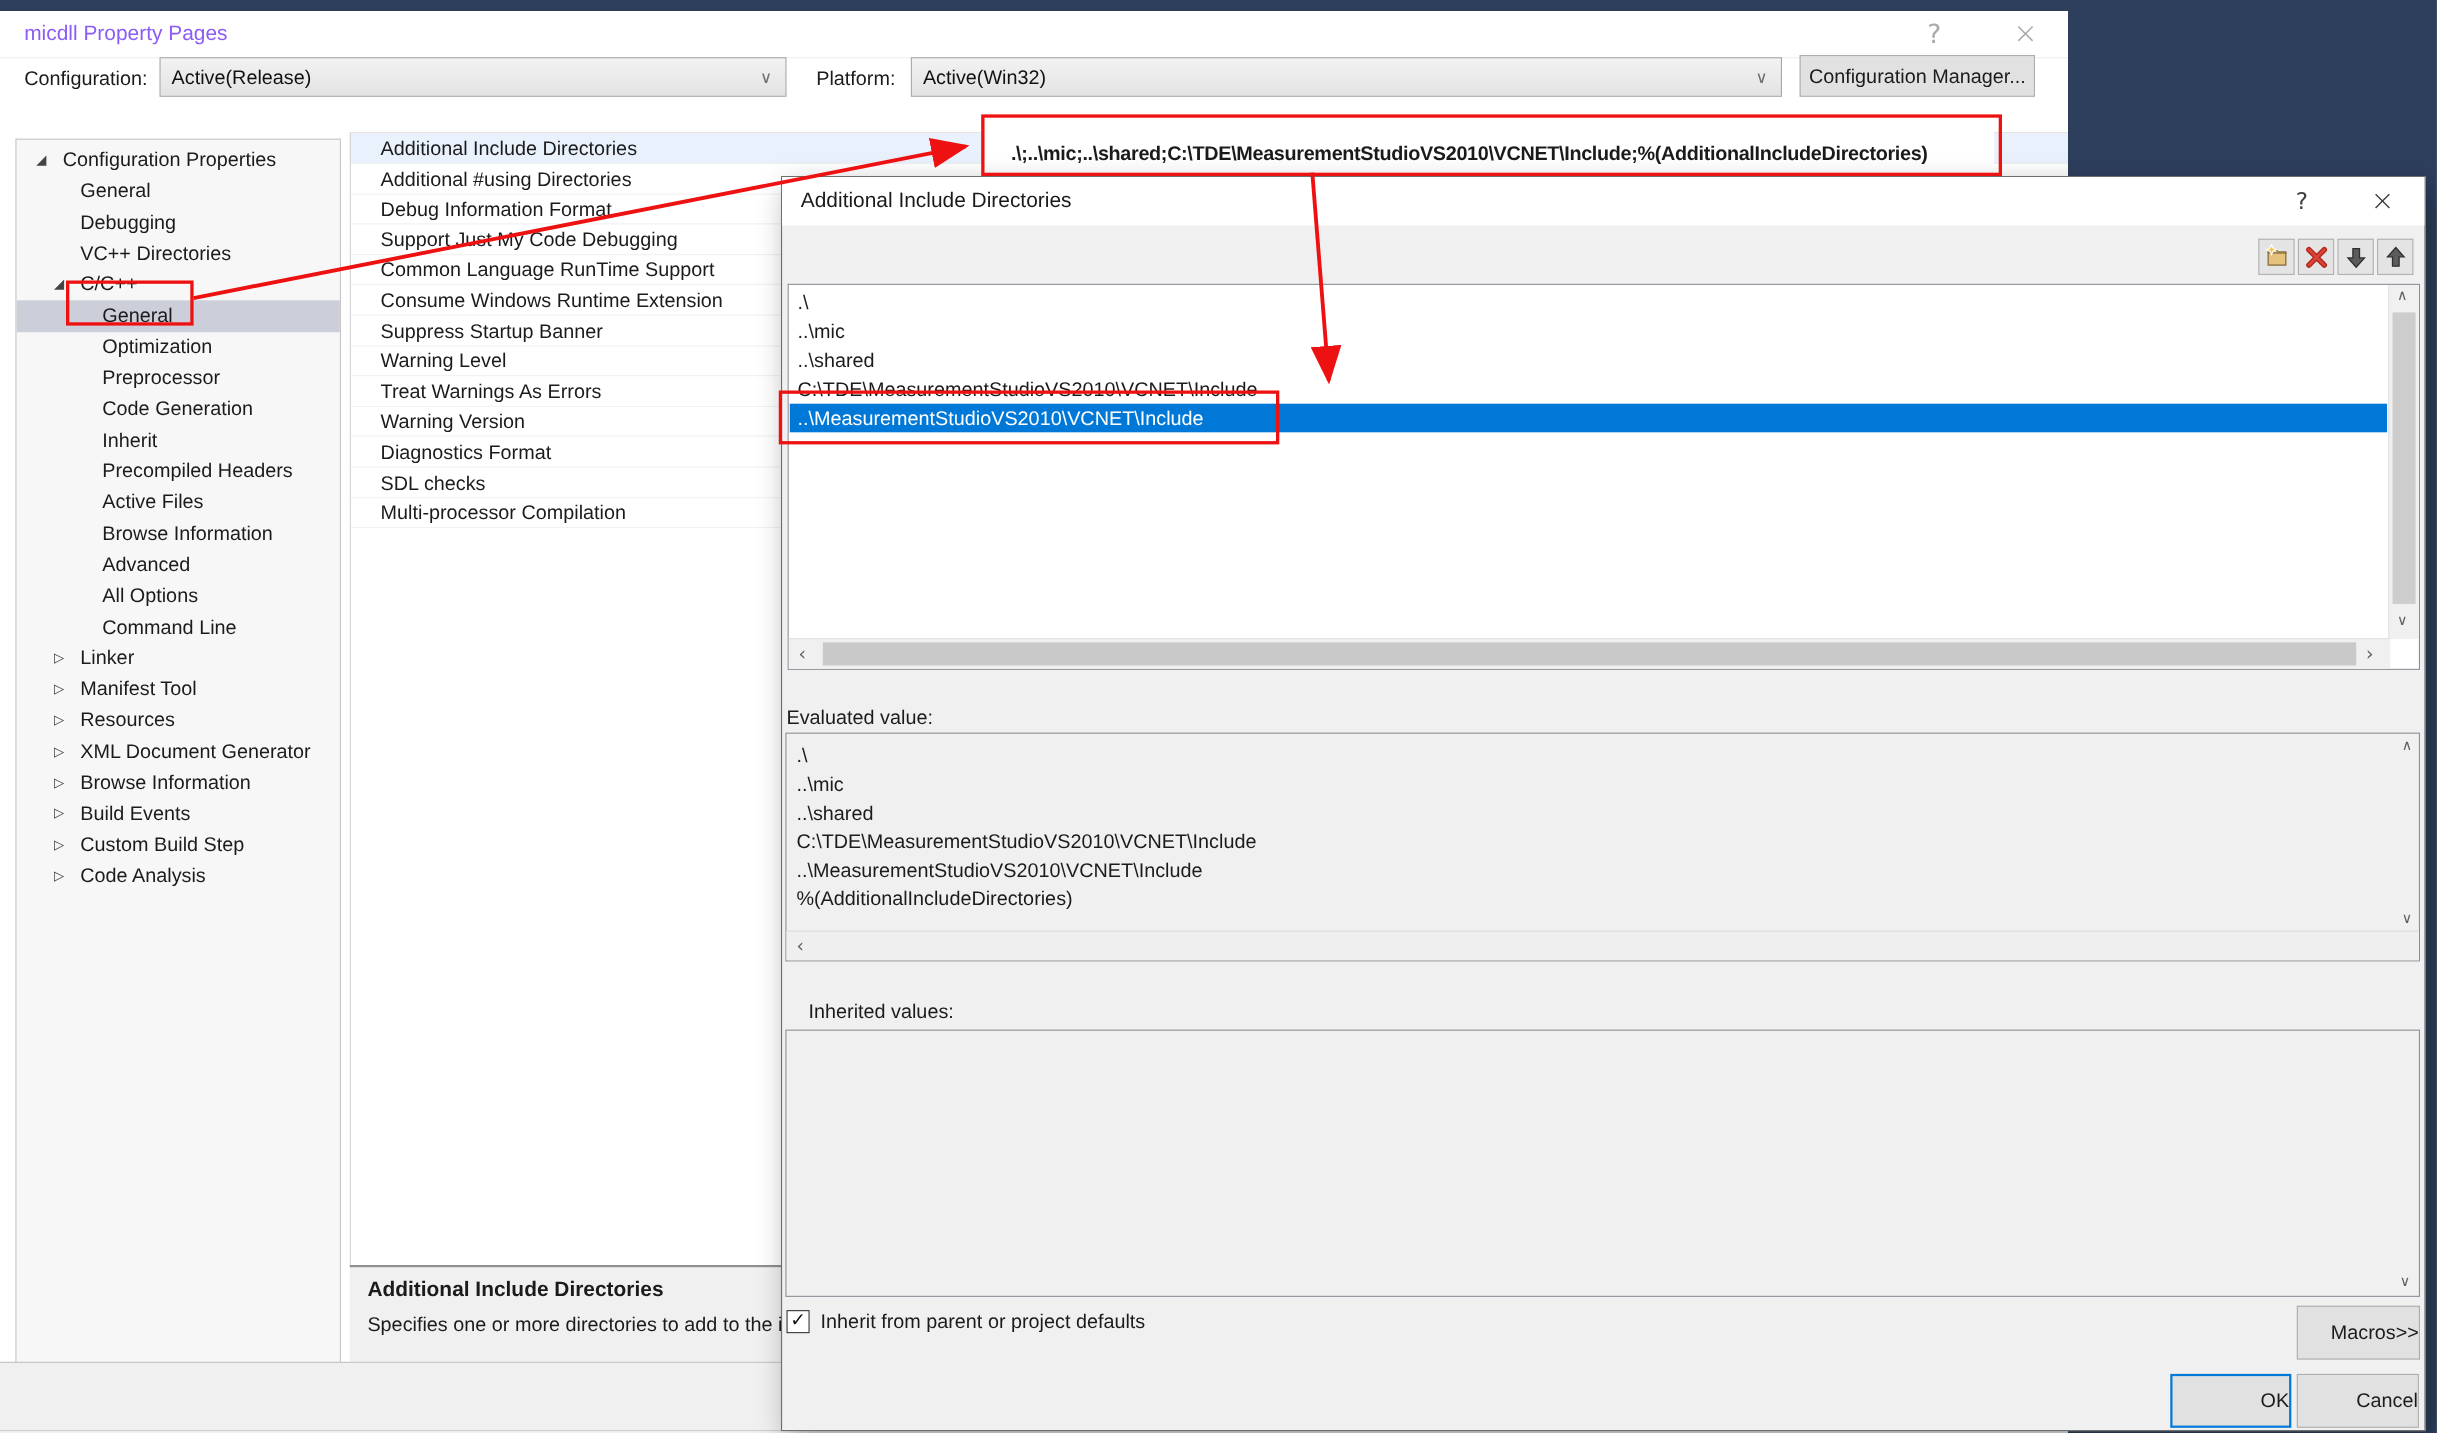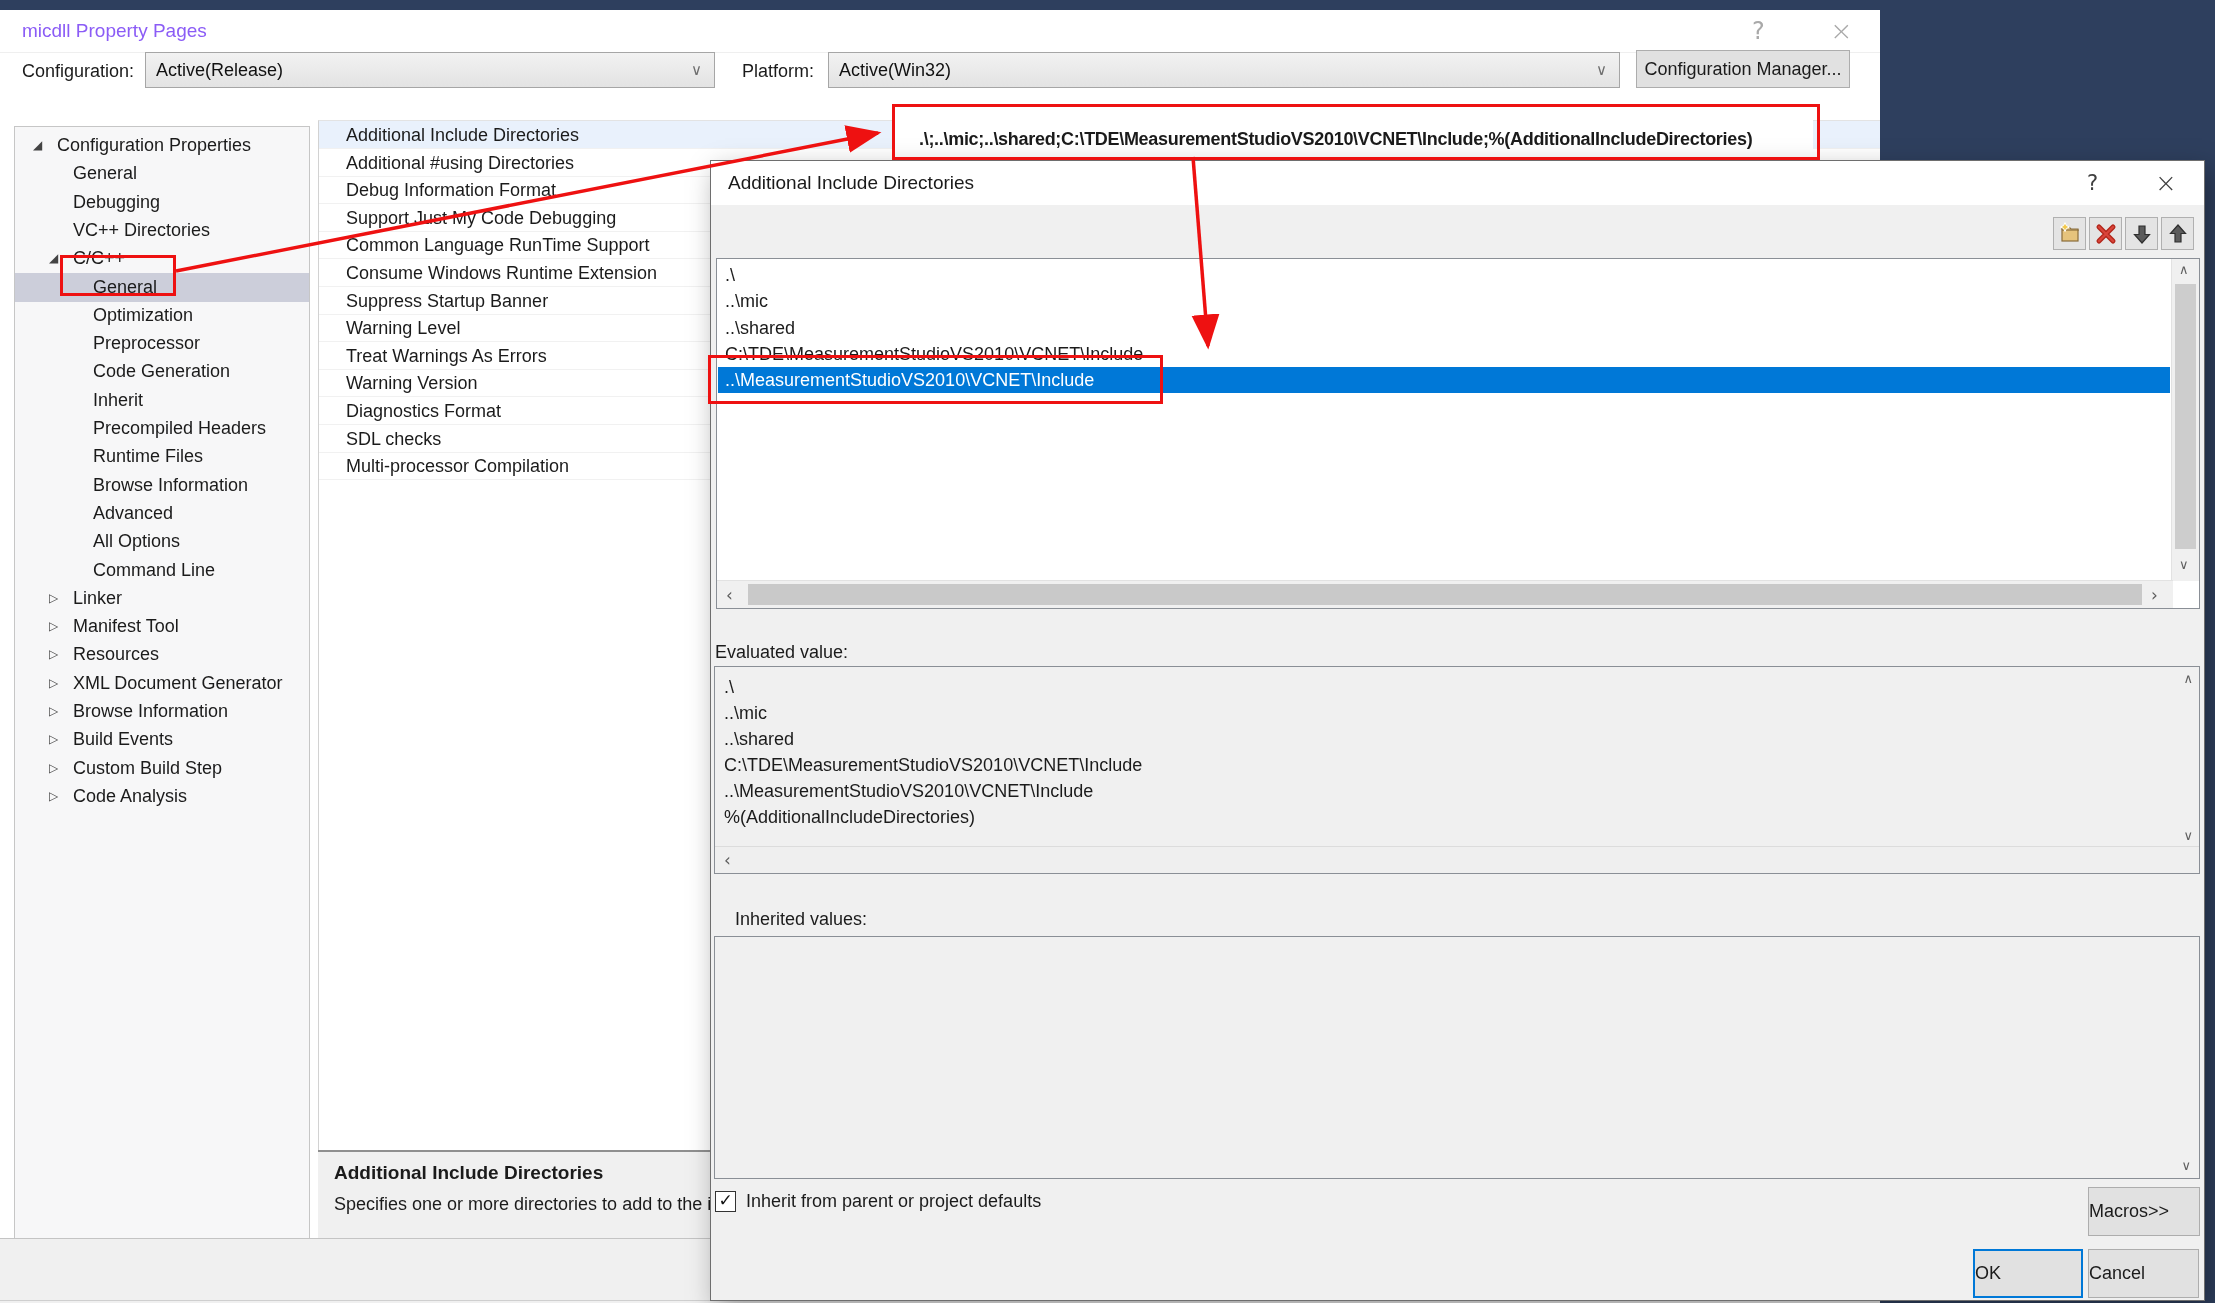--- a/index.html
+++ b/index.html
@@ -64,21 +64,21 @@
   .vscroll .thumb{position:absolute;left:3px;top:25px;width:21px;height:265px;background:#cdcdcd;}
   .sArrow{position:absolute;color:#5f5f5f;font-size:13px;font-family:"DejaVu Sans",sans-serif;}
   .hscroll{position:absolute;left:0;bottom:0;height:27px;width:1456px;background:#f0f0f0;border-top:1px solid #e2e2e2;}
   .hscroll .thumb{position:absolute;left:31px;top:3px;width:1394px;height:21px;background:#c9c9c9;}
   .section-label{position:absolute;left:4px;font-size:18px;}
   .valbox{position:absolute;left:3px;width:1486px;background:#f0f0f0;border:1px solid #8a8f96;box-sizing:border-box;}
   .eval-line{position:absolute;left:9px;height:26px;line-height:26px;font-size:18px;white-space:nowrap;}
   .valbox .bottomstrip{position:absolute;left:0;bottom:0;width:100%;height:26px;border-top:1px solid #dcdcdc;background:#efefef;}
   .checkbox{position:absolute;left:4px;top:1030px;width:21px;height:21px;background:#fff;border:1.5px solid #333;box-sizing:border-box;text-align:center;line-height:17px;font-size:17px;color:#111;font-family:"DejaVu Sans",sans-serif;}
   .check-label{position:absolute;left:35px;top:1030px;font-size:18px;}
-  .dlg-btn{position:absolute;height:49px;background:#e1e1e1;border:1px solid #adadad;box-sizing:border-box;text-align:left;line-height:47px;font-size:18px;}
+  .dlg-btn{position:absolute;height:49px;background:#e1e1e1;border:1px solid #adadad;box-sizing:border-box;text-align:right;line-height:47px;font-size:18px;}
   .dlg-btn.focused{border:2px solid #0078d7;line-height:45px;}
   
   .red-box{position:absolute;border:3px solid #ee1111;z-index:50;pointer-events:none;}
   #arrow-overlay{position:absolute;left:0;top:0;width:2215px;height:1303px;z-index:55;pointer-events:none;}
 </style>
 </head>
 <body>
 
 <div id="canvas">
 
@@ -131,21 +131,21 @@
         <div class="tree-row" style="top: 230.4px;">
           <span class="tree-label" style="left: 78px;">Code Generation</span>
         </div>
         <div class="tree-row" style="top: 258.7px;">
           <span class="tree-label" style="left: 78px;">Inherit</span>
         </div>
         <div class="tree-row" style="top: 287px;">
           <span class="tree-label" style="left: 78px;">Precompiled Headers</span>
         </div>
         <div class="tree-row" style="top: 315.3px;">
-          <span class="tree-label" style="left: 78px;">Runtime Files</span>
+          <span class="tree-label" style="left: 78px;">Active Files</span>
         </div>
         <div class="tree-row" style="top: 343.6px;">
           <span class="tree-label" style="left: 78px;">Browse Information</span>
         </div>
         <div class="tree-row" style="top: 371.9px;">
           <span class="tree-label" style="left: 78px; text-align: right;">Advanced</span>
         </div>
         <div class="tree-row" style="top: 400.2px;">
           <span class="tree-label" style="left: 78px;">All Options</span>
         </div>

